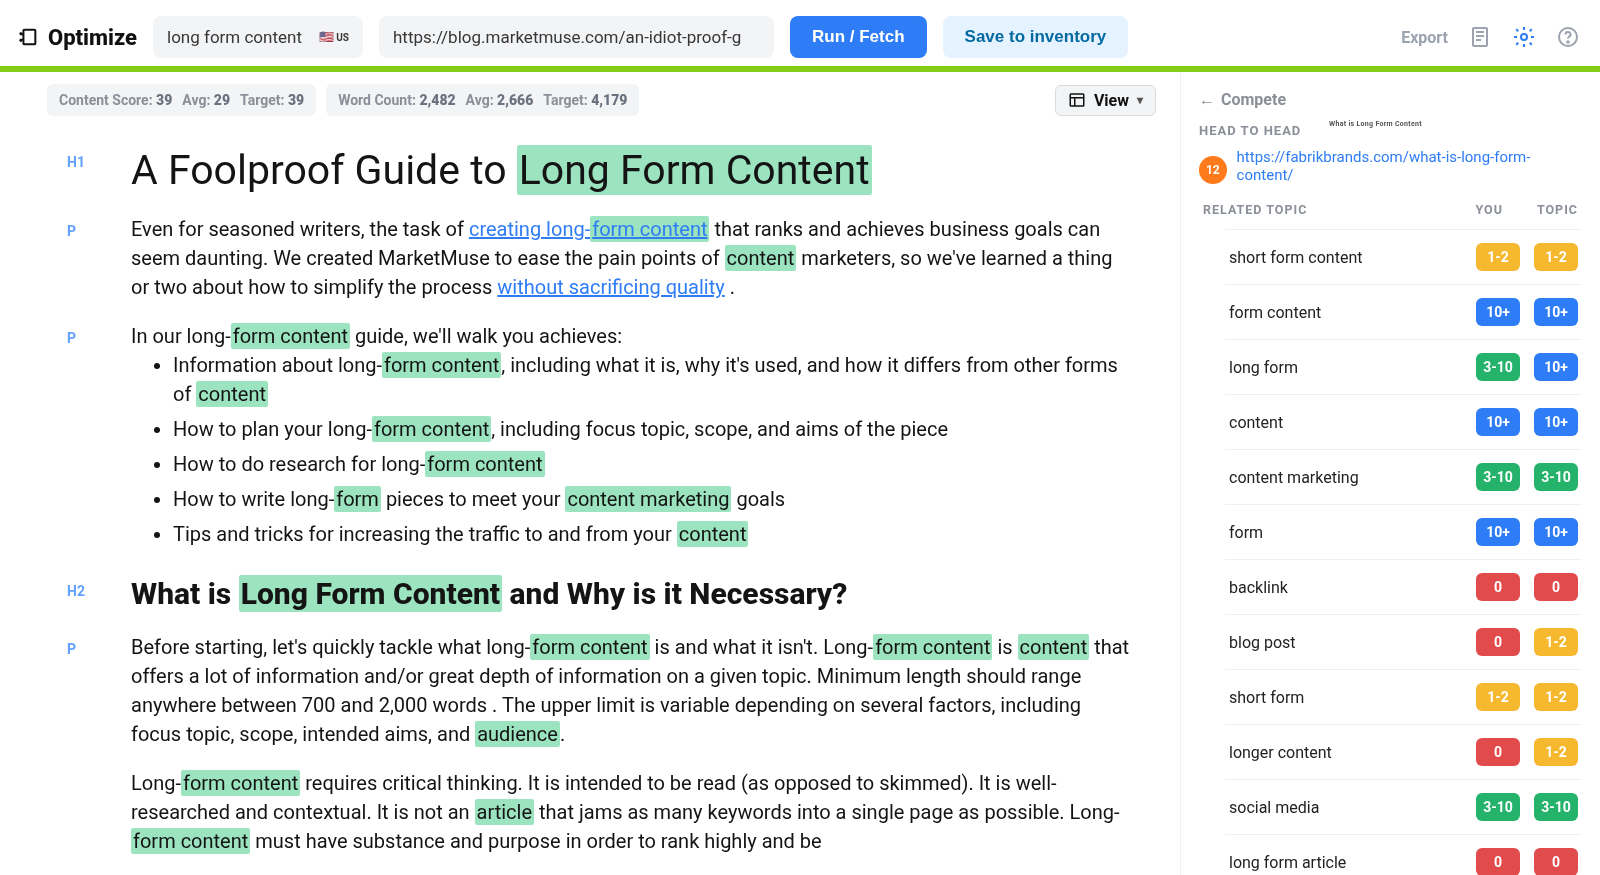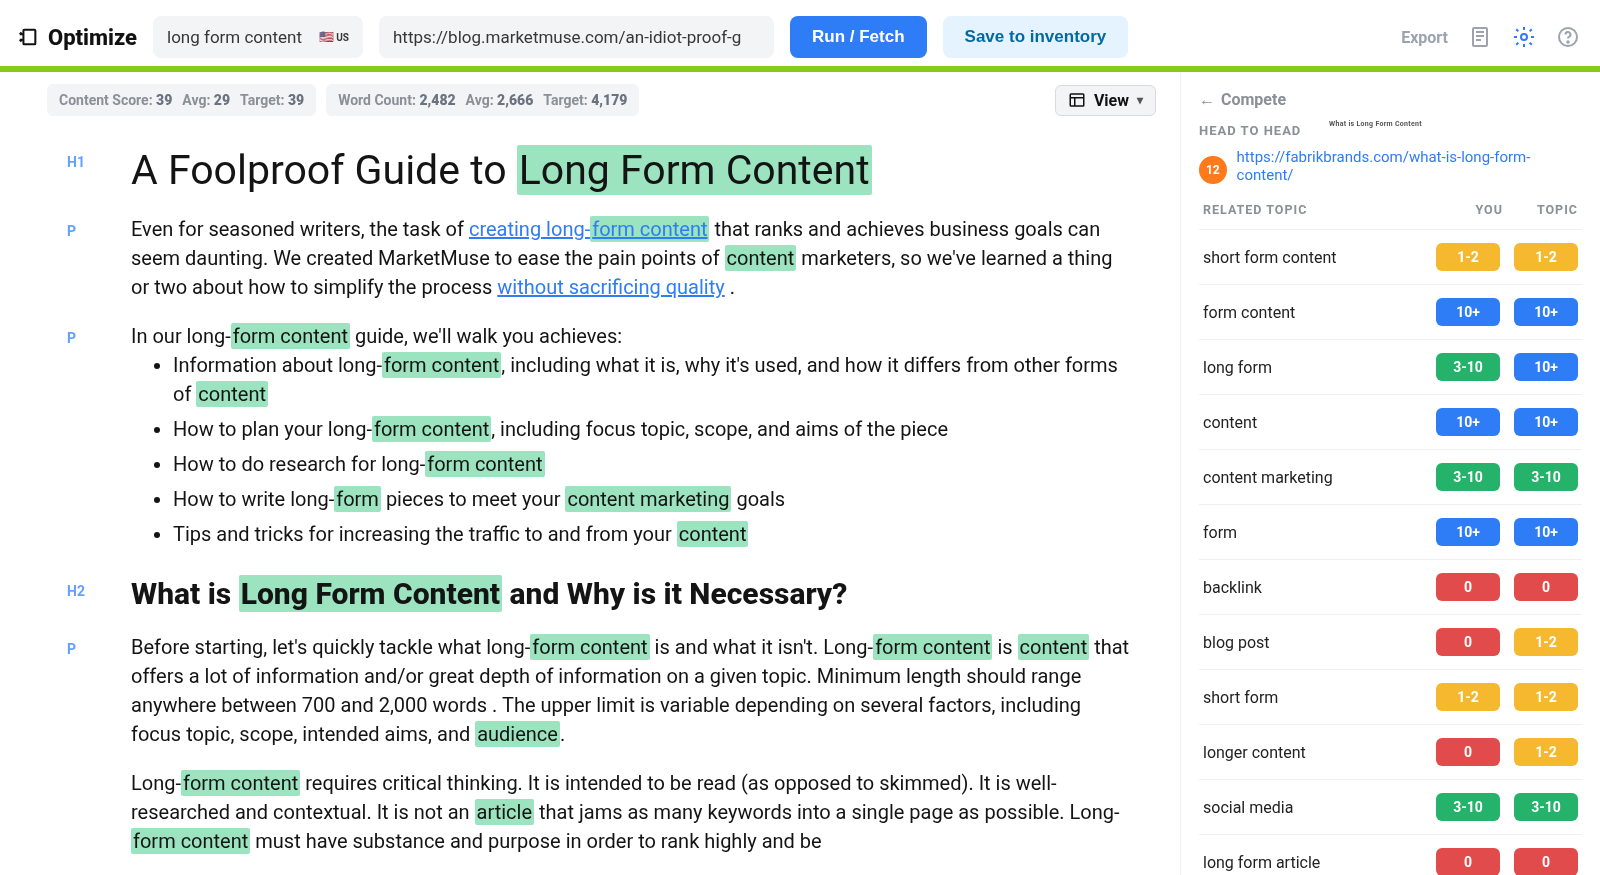--- a/index.html
+++ b/index.html
@@ -50,24 +50,24 @@
 
 
 .back-compete { color: #8a8f98; font-weight: 700; font-size: 16px; display: flex; align-items: center; gap: 6px; margin-bottom: 14px; cursor: pointer; }
 .section-label { font-size: 13px; letter-spacing: 1px; color: #8a8f98; font-weight: 700; margin-bottom: 10px; position: relative; }
 .section-label .tiny { position: absolute; left: 130px; top: -3px; font-size: 7px; color: #555; letter-spacing: 0.3px; }
 .source-row { display: flex; align-items: flex-end; gap: 10px; margin-bottom: 12px; }
 .badge-num { width: 28px; height: 28px; border-radius: 50%; background: #ff7a1a; color: #fff; display: flex; align-items: center; justify-content: center; font-size: 12px; font-weight: 700; }
 .source-url { color: #2e7cf6; font-size: 15px; }
 .cols-head { display: flex; justify-content: space-between; font-size: 12.5px; letter-spacing: 1px; color: #8a8f98; font-weight: 700; padding: 6px 4px 12px 4px; }
 .cols-head .r { display: flex; gap: 34px; }
-.topic-row { display: flex; align-items: center; justify-content: space-between; padding: 13px 4px; border-top: 1px solid #eef0f2; }
+.topic-row { display: flex; align-items: center; justify-content: space-between; padding: 13px 4px; border-top: 1px solid #eef0f2; margin-left: 26px; }
 .topic-row .name { font-size: 16px; color: #222; }
 .topic-row .vals { display: flex; gap: 14px; }
-.chip { width: 64px; height: 28px; border-radius: 6px; color: #fff; font-weight: 700; font-size: 14px; display: flex; align-items: center; justify-content: center; }
+.chip { width: 44px; height: 28px; border-radius: 6px; color: #fff; font-weight: 700; font-size: 14px; display: flex; align-items: center; justify-content: center; }
 .c-yellow { background: #f5b82e; }
 .c-blue { background: #2e7cf6; }
 .c-green { background: #25b26a; }
 .c-red { background: #e24b4b; }
 </style>
 </head>
 <body>
 
 <div class="topbar">
   <div class="brand">

